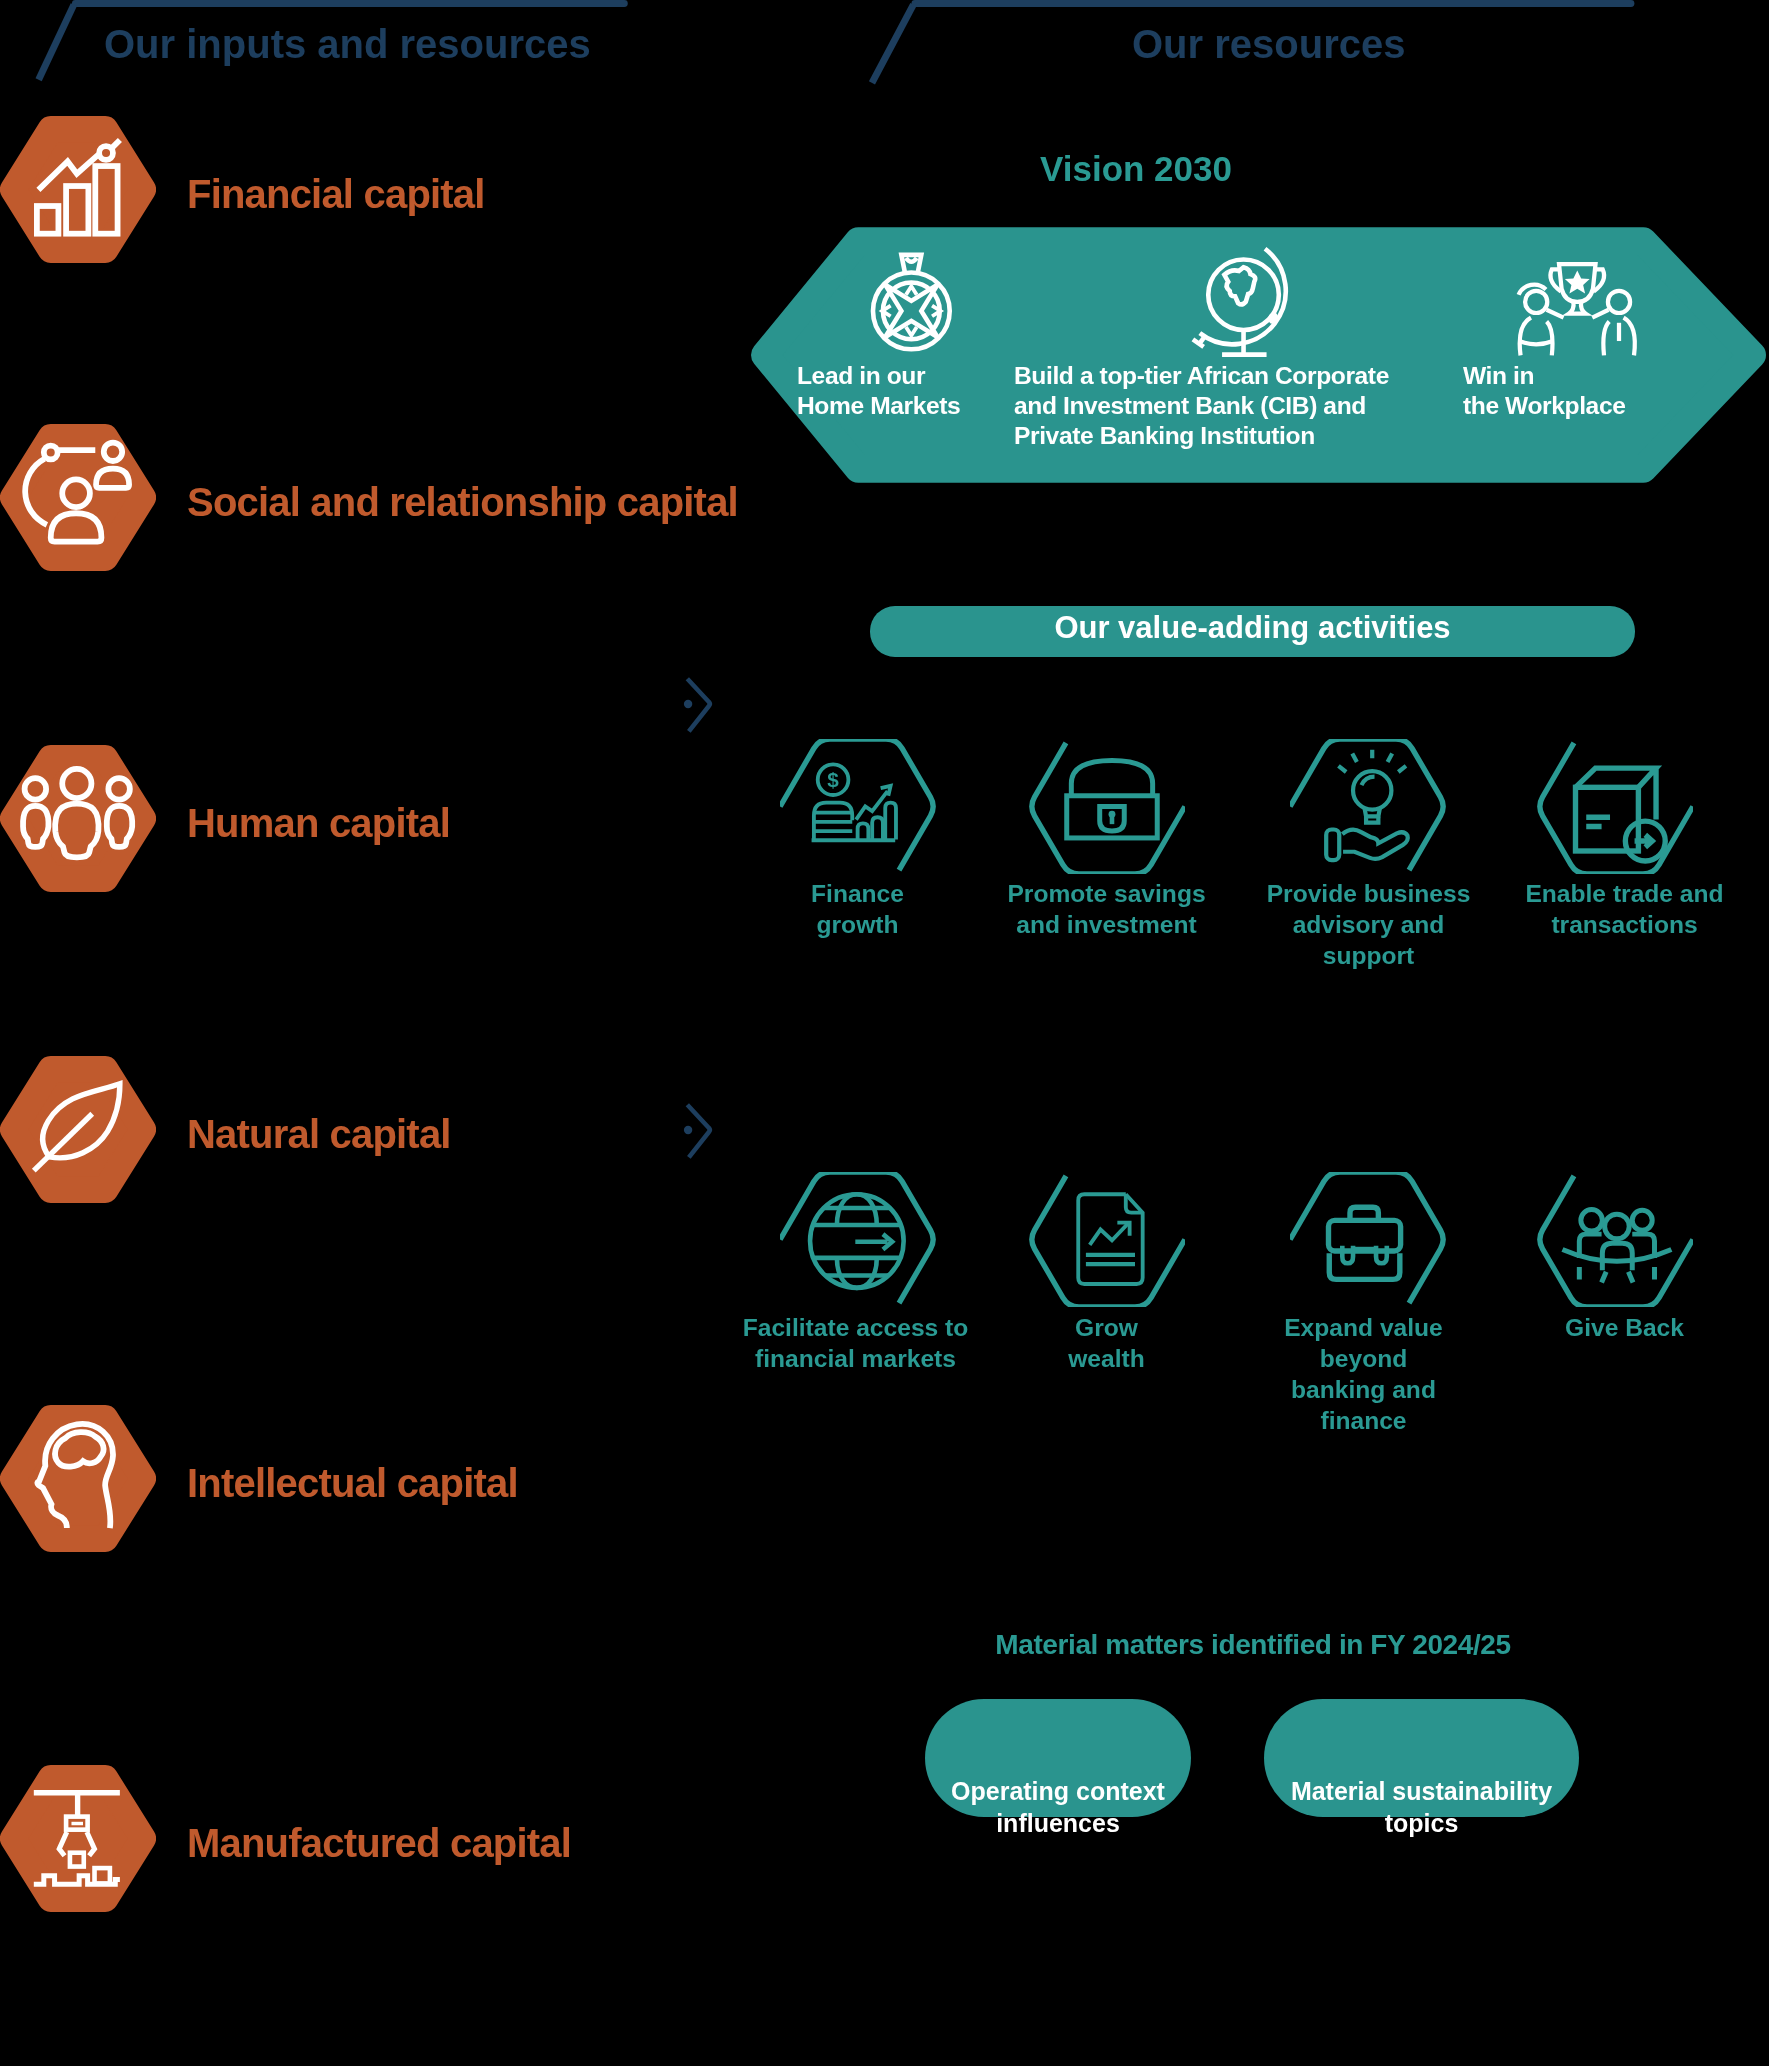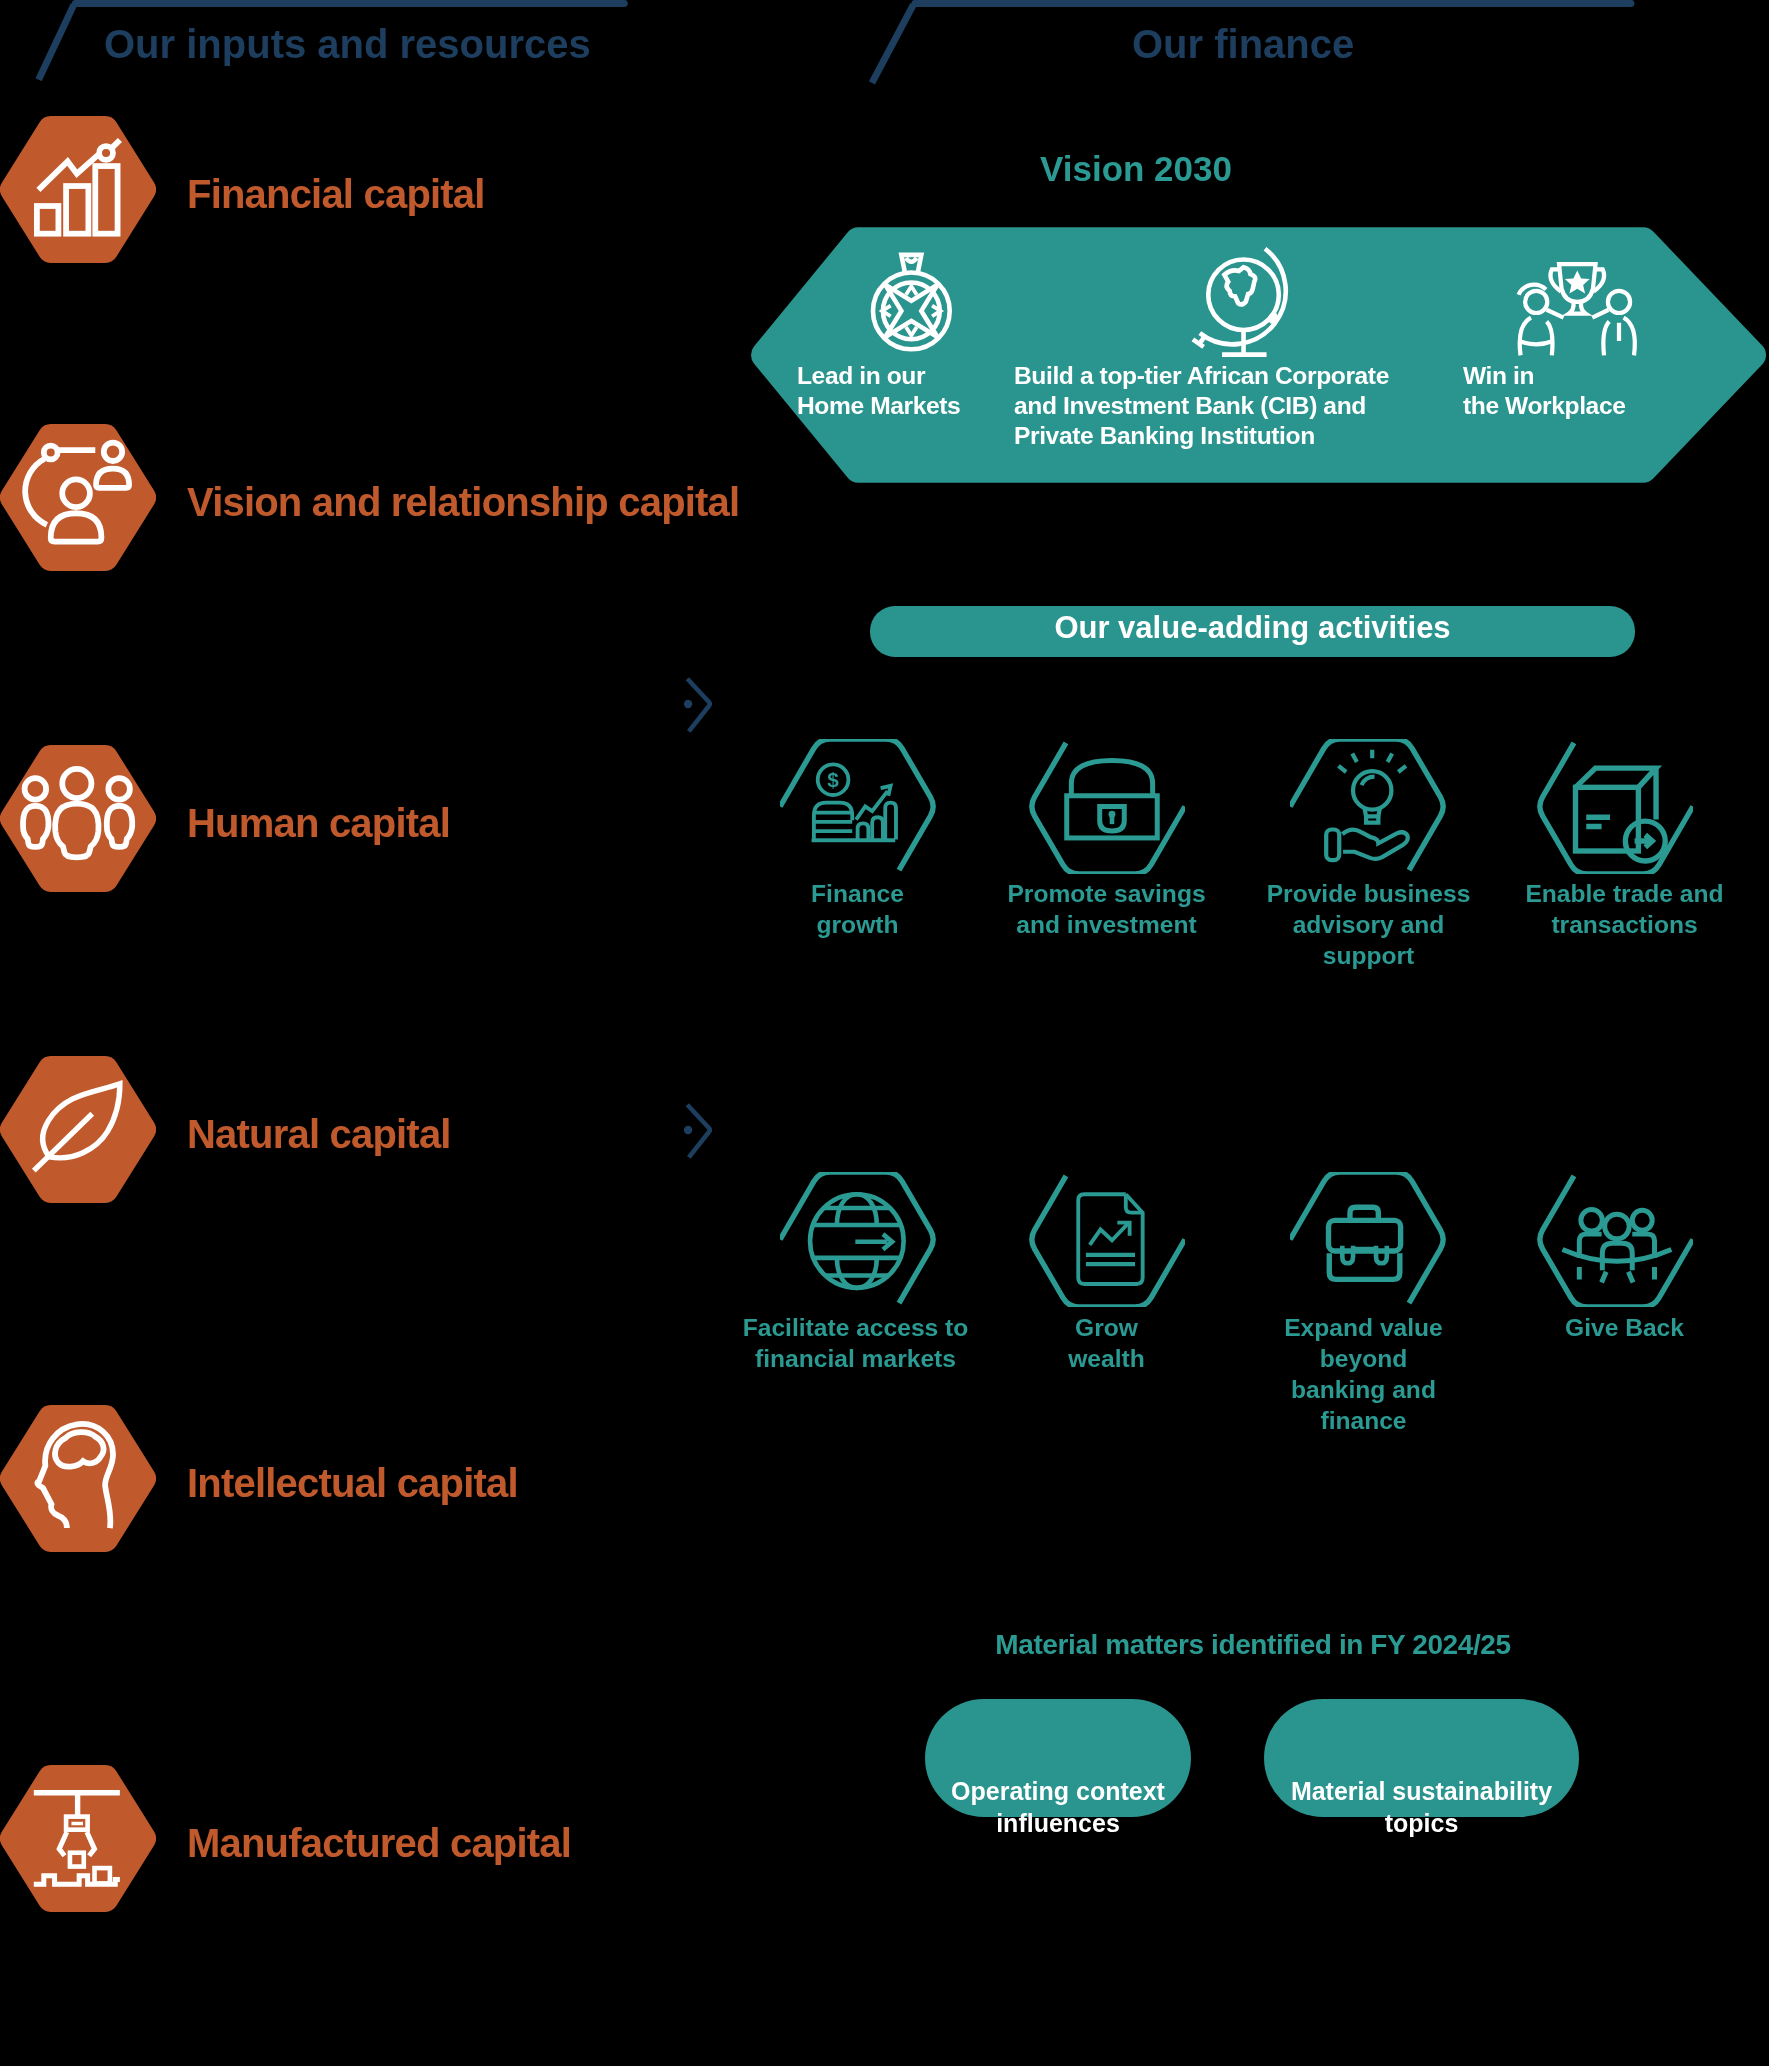--- a/index.html
+++ b/index.html
@@ -14,21 +14,21 @@
 </head>
 <body>
 
 <svg class="abs" style="left:0;top:0" width="1770" height="92" viewBox="0 0 2306 120">
   <path d="M97 4.5 H813" stroke="#1d3e5e" stroke-width="9" stroke-linecap="round" fill="none"></path>
   <path d="M95 6 L49 104" stroke="#1d3e5e" stroke-width="9" fill="none"></path>
   <path d="M1192 4.5 H2126" stroke="#1d3e5e" stroke-width="9" stroke-linecap="round" fill="none"></path>
   <path d="M1190 6 L1136 108" stroke="#1d3e5e" stroke-width="9" fill="none"></path>
 </svg>
 <div class="abs h1" style="left:104px;top:21.5px;">Our inputs and resources</div>
-<div class="abs h1" style="left:1132px;top:21.5px;">Our finance</div>
+<div class="abs h1" style="left:1132px;top:21.5px;">Our resources</div>
 
 <svg class="abs" style="left:0;top:116px" width="156" height="147" viewBox="0 0 203 191">
     <g>
   <polygon points="17,95.5 66,17 137,17 186,95.5 137,174 66,174" fill="#c05a2d" stroke="#c05a2d" stroke-width="34" stroke-linejoin="round"></polygon>
   <g stroke="#fff" stroke-width="7.5" fill="none">
     <rect x="48" y="117" width="28" height="36"></rect>
     <rect x="86" y="91" width="29" height="62"></rect>
     <rect x="124" y="65" width="29" height="88"></rect>
     <polyline points="50,96 88,59 100,75 128,50"></polyline>
     <path d="M146 41 L156 31"></path>
@@ -96,21 +96,21 @@
     <path d="M93 76 H108" stroke-width="4.5"></path>
     <path d="M87 87 L77 109 L84 118 M113 87 L123 109 L116 118" stroke-width="6.5"></path>
     <rect x="91" y="114" width="18" height="18"></rect>
     <path d="M44 155 H57 V144 H71 V155 H103 V144 H114 V155 H150 V149 H156" stroke-width="6.5"></path>
     <rect x="123" y="134" width="20" height="20"></rect>
   </g>
 </g>
   </svg>
 
 <div class="abs cap-label" style="left:187px;top:172px;">Financial capital</div>
-<div class="abs cap-label" style="left:187px;top:480px;">Vision and relationship capital</div>
+<div class="abs cap-label" style="left:187px;top:480px;">Social and relationship capital</div>
 <div class="abs cap-label" style="left:187px;top:801px;">Human capital</div>
 <div class="abs cap-label" style="left:187px;top:1112px;">Natural capital</div>
 <div class="abs cap-label" style="left:187px;top:1461px;">Intellectual capital</div>
 <div class="abs cap-label" style="left:187px;top:1821px;">Manufactured capital</div>
 
 <svg class="abs" style="left:675px;top:675px" width="46" height="61" viewBox="0 0 60 80">
   <path d="M16 5 L44 35 Q47 38 44 41 L18 74" stroke="#1d3e5e" stroke-width="6" fill="none"></path>
   <circle cx="17" cy="38" r="5.5" fill="#1d3e5e"></circle>
 </svg>
 <svg class="abs" style="left:675px;top:1101px" width="46" height="61" viewBox="0 0 60 80">

